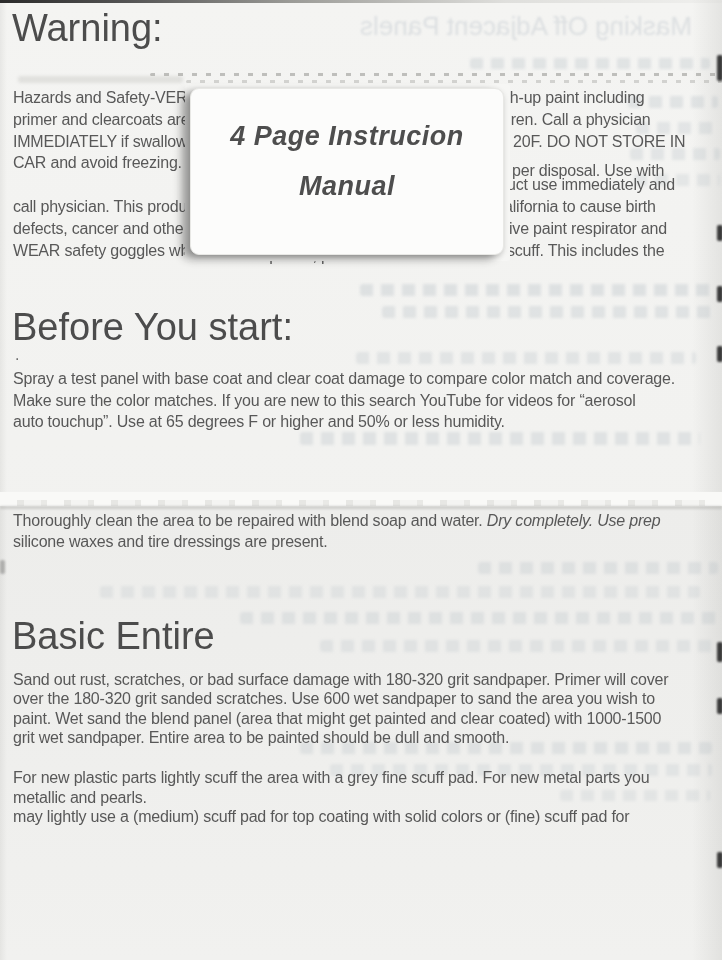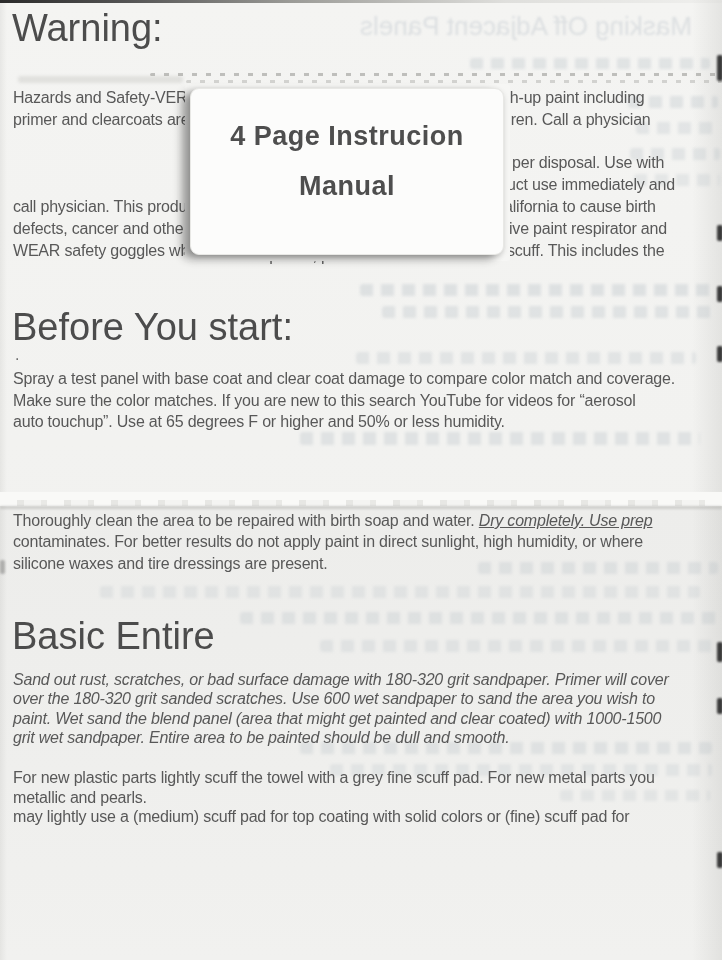--- a/index.html
+++ b/index.html
@@ -12,27 +12,27 @@
 
   h1{position:absolute;margin:0;font-weight:400;font-size:38px;line-height:1.2;color:#4c4c4c;letter-spacing:0px;white-space:nowrap;}
   .body-text{color:#585858;font-size:16px;letter-spacing:-0.2px;}
 
   .warn-line{position:absolute;left:13px;width:700px;height:22px;line-height:22px;white-space:nowrap;}
   .warn-line .rfrag{position:absolute;top:0;white-space:nowrap;}
 
   .para{position:absolute;left:13px;width:700px;white-space:nowrap;}
   .para div{white-space:nowrap;}
 
-  .italic{font-style:italic;text-decoration:underline;}
+  .italic{font-style:italic;}
 
   
   .label-backing{position:absolute;left:185px;top:84px;width:325px;height:177px;background:#f6f6f4;border-radius:3px;}
   .tear-dots{position:absolute;height:3px;background:repeating-linear-gradient(90deg,rgba(150,150,146,0.8) 0 5px,rgba(0,0,0,0) 5px 14px);filter:blur(0.6px);border-radius:2px;}
   .label{position:absolute;left:190px;top:88px;width:314px;height:167px;background:#fcfcfb;border:1px solid #e8e8e5;border-radius:9px;box-shadow:-8px 4px 8px rgba(45,45,45,0.45), 0 2px 5px rgba(60,60,60,0.18);box-sizing:border-box;display:flex;flex-direction:column;align-items:center;padding-top:34px;gap:23px;}
-  .label .ltext{font-weight:700;font-size:27px;color:#4e4e4e;letter-spacing:0.5px;line-height:1;}
+  .label .ltext{font-weight:700;font-size:27px;color:#4e4e4e;letter-spacing:0.5px;line-height:1;font-style:italic;}
 
   
   .torn-strip{position:absolute;left:0;top:492px;width:722px;height:10px;background:#f9f9f7;}
   .torn-ragged{position:absolute;left:0;top:500px;width:722px;height:6px;background:repeating-linear-gradient(90deg,#f9f9f7 0 17px,#e7e7e4 17px 24px,#f4f4f2 24px 41px,#e9e9e6 41px 47px);filter:blur(0.7px);}
   .torn-shadow{position:absolute;left:0;top:506px;width:722px;height:3px;background:rgba(150,150,145,0.35);filter:blur(1px);}
 
   
   .bleed-heading{position:absolute;left:340px;top:11px;width:372px;font-size:26px;color:#dcdfe1;transform:scaleX(-1);filter:blur(0.8px);white-space:nowrap;text-align:center;}
   .bleed-line{position:absolute;background:repeating-linear-gradient(90deg,rgba(173,183,190,0.55) 0 13px,rgba(0,0,0,0) 13px 21px);border-radius:3px;filter:blur(1.4px);}
 
@@ -69,21 +69,22 @@
   <div class="bleed-line" style="left:240px;top:612px;width:478px;height:12px;opacity:.45"></div>
   <div class="bleed-line" style="left:320px;top:640px;width:395px;height:12px;opacity:.4"></div>
   <div class="bleed-line" style="left:300px;top:742px;width:412px;height:12px;opacity:.45"></div>
   <div class="bleed-line" style="left:330px;top:764px;width:382px;height:12px;opacity:.38"></div>
   <div class="bleed-line" style="left:560px;top:790px;width:150px;height:11px;opacity:.35"></div>
 
   <h1 style="left:12px;top:6px;">Warning:</h1>
 
   <div class="warn-line body-text" style="top:87px;"><span>Hazards and Safety-VERY</span><span class="rfrag" style="left:489px;">ch-up paint including</span></div>
   <div class="warn-line body-text" style="top:109px;"><span>primer and clearcoats are</span><span class="rfrag" style="left:489px;">dren. Call a physician</span></div>
-  <div class="warn-line body-text" style="top:152px;"><span class="rfrag" style="left:499px;">per disposal. Use with</span></div>
+  <div class="warn-line body-text" style="top:131px;"><span>IMMEDIATELY if swallow</span><span class="rfrag" style="left:500px;">20F. DO NOT STORE IN</span></div>
+  <div class="warn-line body-text" style="top:152px;"><span>CAR and avoid freezing.</span><span class="rfrag" style="left:499px;margin-top:8px;">per disposal. Use with</span></div>
   <div class="warn-line body-text" style="top:174px;text-align:center;"><span>adequate ventilation. If</span><span class="rfrag" style="left:494px;">uct use immediately and</span></div>
   <div class="warn-line body-text" style="top:196px;"><span>call physician. This produ</span><span class="rfrag" style="left:491px;">alifornia to cause birth</span></div>
   <div class="warn-line body-text" style="top:218px;"><span>defects, cancer and othe</span><span class="rfrag" style="left:496px;">ive paint respirator and</span></div>
   <div class="warn-line body-text" style="top:240px;"><span>WEAR safety goggles wh</span><span class="rfrag" style="left:494px;">scuff. This includes the</span></div>
   <div class="warn-line body-text" style="top:245px;text-align:center;"><span>primer, paint and clearcoat.</span></div>
 
   <div class="faint-band"></div>
   <div class="tear-dots" style="left:150px;top:73px;width:572px;opacity:.7"></div>
   <div class="tear-dots" style="left:186px;top:80px;width:536px;opacity:.45"></div>
   <div class="tear-dots" style="left:183px;top:252px;width:330px;opacity:.7"></div>
@@ -102,34 +103,33 @@
     <div>Make sure the color matches.  If you are new to this search YouTube for videos for “aerosol</div>
     <div>auto touchup”.  Use at 65 degrees F or higher and 50% or less humidity.</div>
   </div>
 
 
   <div class="torn-strip"></div>
   <div class="torn-ragged"></div>
   <div class="torn-shadow"></div>
 
   <div class="para body-text" style="top:510px;line-height:21.4px;">
-    <div><span>Thoroughly clean the area to be repaired with birth soap and water.  </span><span class="italic">Dry completely. Use prep</span></div>
-    <div>contaminates. For better results do not apply paint in direct sunlight, high humidity, or where</div>
+    <div><span>Thoroughly clean the area to be repaired with blend soap and water.  </span><span class="italic">Dry completely. Use prep</span></div>
     <div>silicone waxes and tire dressings are present.</div>
   </div>
 
   <h1 style="left:12px;top:614px;">Basic Entire</h1>
-  <div class="para body-text" style="top:670px;line-height:19.4px;font-style:italic;">
+  <div class="para body-text" style="top:670px;line-height:19.4px;">
     <div>Sand out rust, scratches, or bad surface damage with 180-320 grit sandpaper. Primer will cover</div>
     <div>over the 180-320 grit sanded scratches. Use 600 wet sandpaper to sand the area you wish to</div>
     <div>paint. Wet sand the blend panel (area that might get painted and clear coated) with 1000-1500</div>
     <div>grit wet sandpaper. Entire area to be painted should be dull and smooth.</div>
   </div>
   <div class="para body-text" style="top:768px;line-height:19.6px;">
-    <div>For new plastic parts lightly scuff the towel with a grey fine scuff pad. For new metal parts you</div>
+    <div>For new plastic parts lightly scuff the area with a grey fine scuff pad. For new metal parts you</div>
     <div>metallic and pearls.</div>
     <div>may lightly use a (medium) scuff pad for top coating with solid colors or (fine) scuff pad for</div>
   </div>
 
   <div class="scan-mark" style="top:55px;height:26px;"></div>
   <div class="scan-mark" style="top:225px;height:16px;"></div>
   <div class="scan-mark" style="top:286px;height:16px;"></div>
   <div class="scan-mark" style="top:346px;height:16px;"></div>
   <div class="scan-mark" style="top:642px;height:20px;"></div>
   <div class="scan-mark" style="top:698px;height:16px;"></div>

